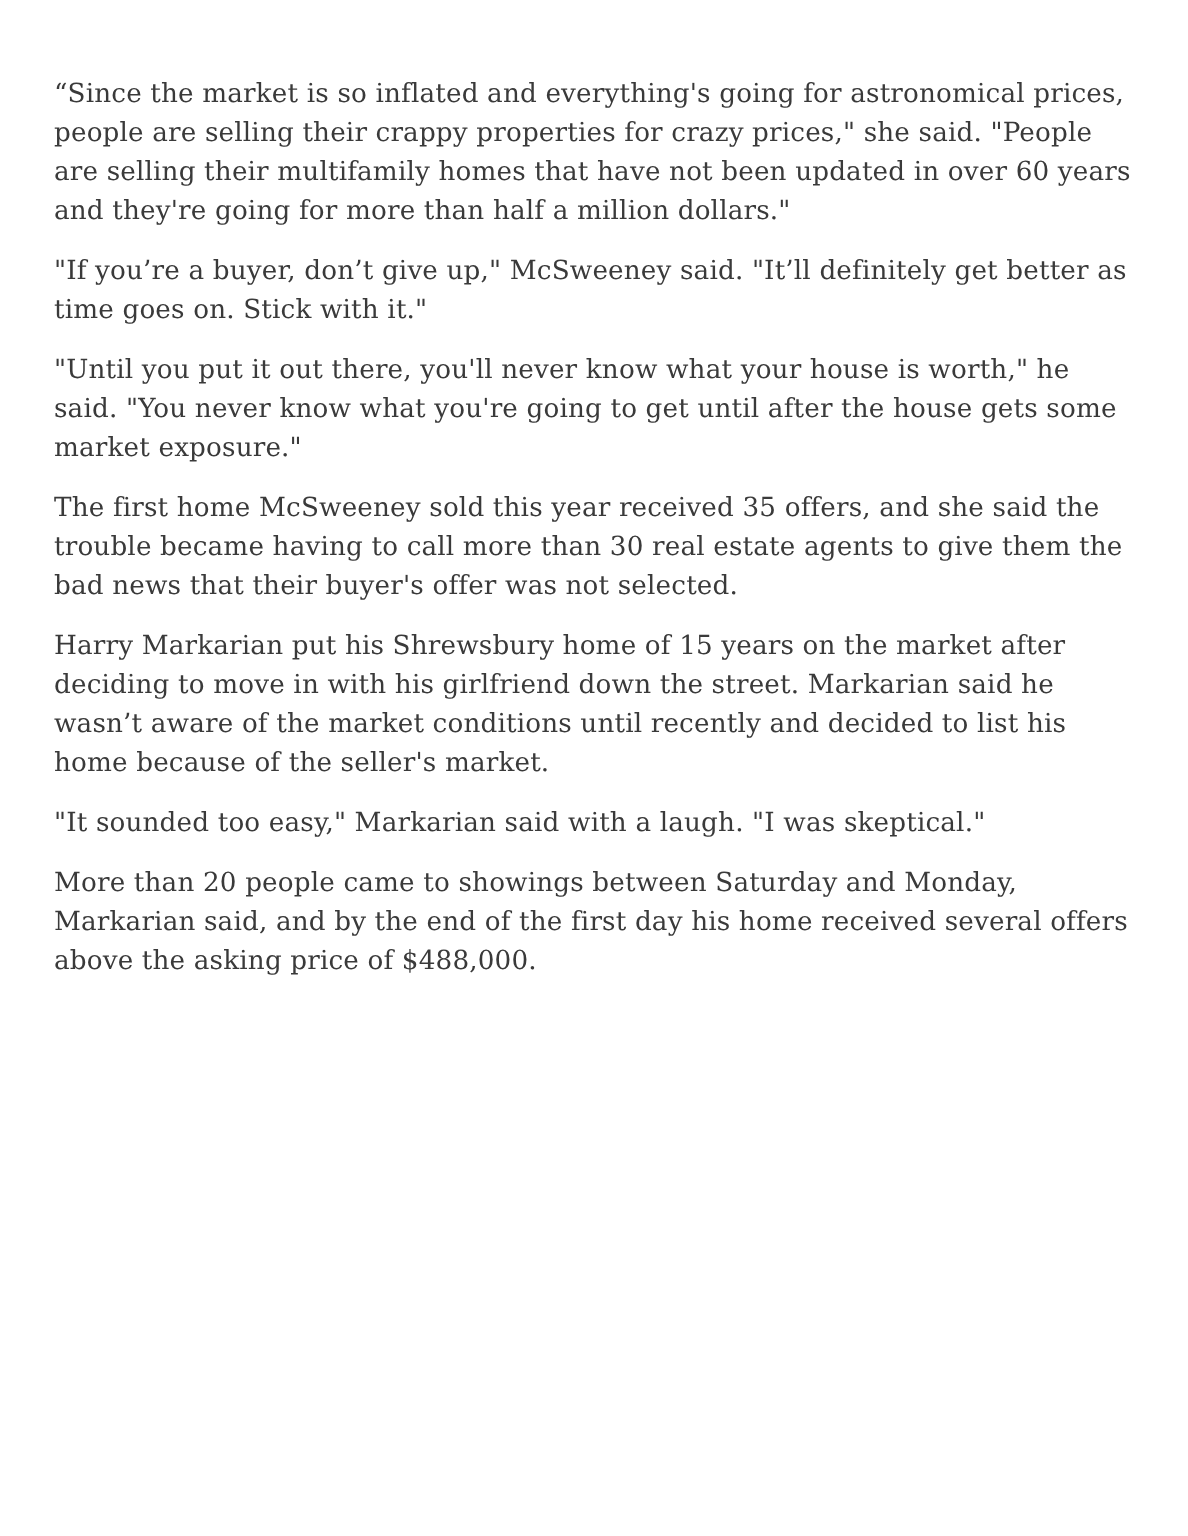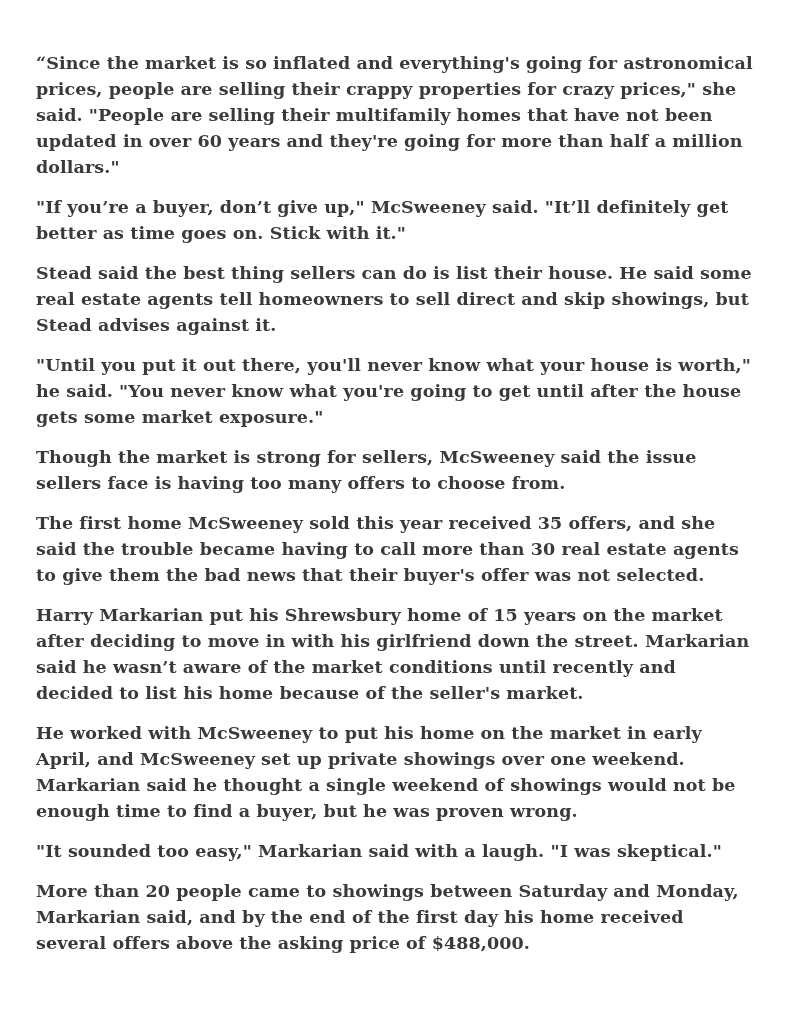--- a/index.html
+++ b/index.html
@@ -18,30 +18,26 @@
     width: 792px;
     padding: 50px 36px 0 36px;
   }
   .article-body p {
     margin: 0 0 14px 0;
     font-size: 17.5px;
     line-height: 26px;
     color: #3a3a3a;
     letter-spacing: 0.1px;
     text-align: left;
-    font-weight: bold;
   }
 </style>
 </head>
 <body>
 
 <main class="article-body">
   <p>“Since the market is so inflated and everything's going for astronomical prices, people are selling their crappy properties for crazy prices," she said. "People are selling their multifamily homes that have not been updated in over 60 years and they're going for more than half a million dollars."</p>
   <p>"If you’re a buyer, don’t give up," McSweeney said. "It’ll definitely get better as time goes on. Stick with it."</p>
-  <p>Stead said the best thing sellers can do is list their house. He said some real estate agents tell homeowners to sell direct and skip showings, but Stead advises against it.</p>
   <p>"Until you put it out there, you'll never know what your house is worth," he said. "You never know what you're going to get until after the house gets some market exposure."</p>
-  <p>Though the market is strong for sellers, McSweeney said the issue sellers face is having too many offers to choose from.</p>
   <p>The first home McSweeney sold this year received 35 offers, and she said the trouble became having to call more than 30 real estate agents to give them the bad news that their buyer's offer was not selected.</p>
   <p>Harry Markarian put his Shrewsbury home of 15 years on the market after deciding to move in with his girlfriend down the street. Markarian said he wasn’t aware of the market conditions until recently and decided to list his home because of the seller's market.</p>
-  <p>He worked with McSweeney to put his home on the market in early April, and McSweeney set up private showings over one weekend. Markarian said he thought a single weekend of showings would not be enough time to find a buyer, but he was proven wrong.</p>
   <p>"It sounded too easy," Markarian said with a laugh. "I was skeptical."</p>
   <p>More than 20 people came to showings between Saturday and Monday, Markarian said, and by the end of the first day his home received several offers above the asking price of $488,000.</p>
 </main>
 
 </body></html>

